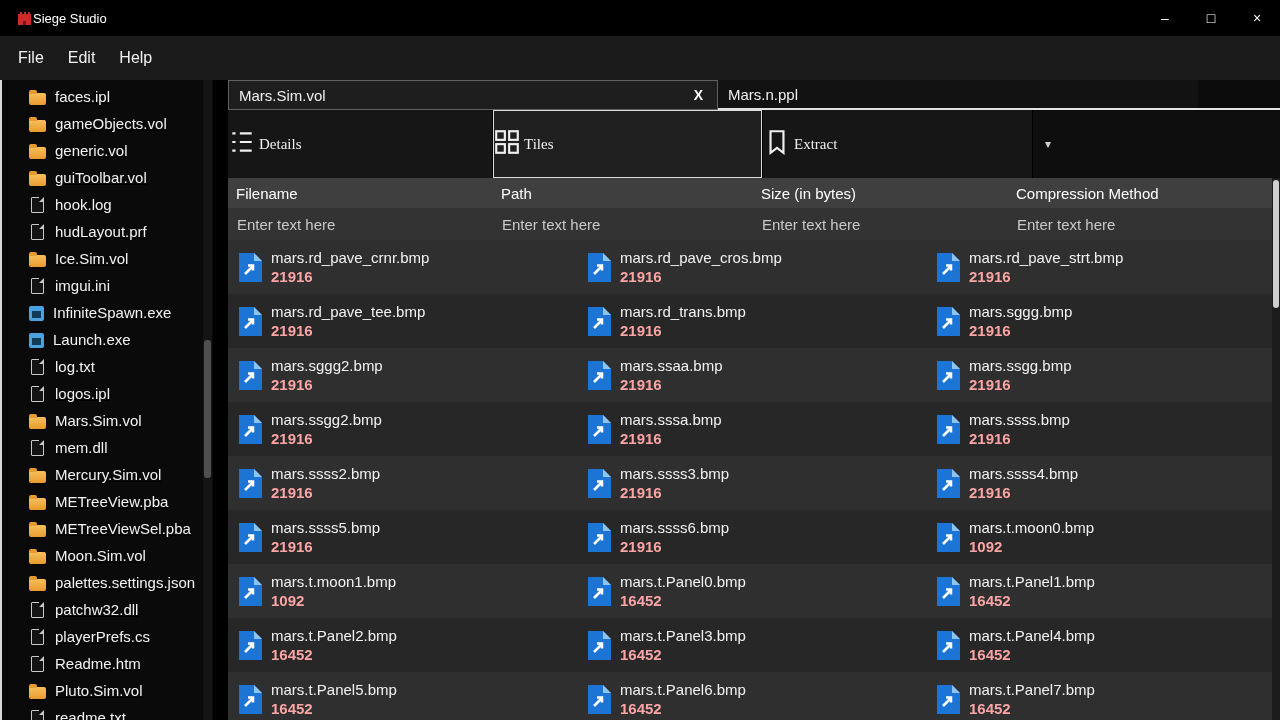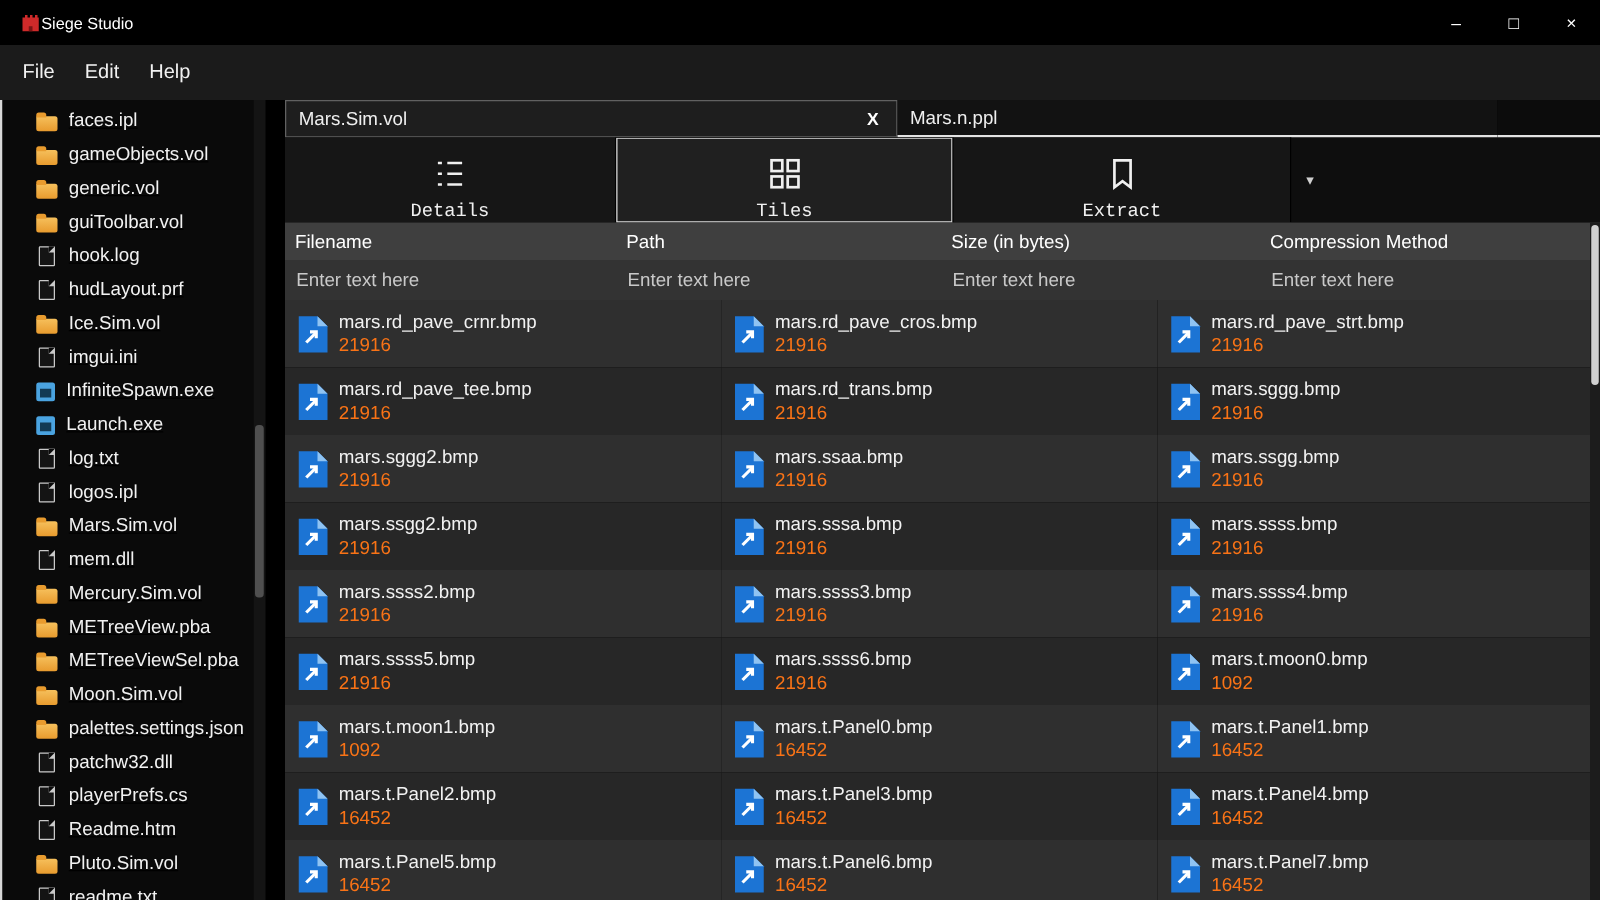--- a/index.html
+++ b/index.html
@@ -51,22 +51,22 @@
   .tabbar { height:30px; display:flex; flex:none; }
   .tab { display:flex; align-items:center; padding:0 10px; font-size:15px; color:#efefef; }
   .tab.active { width:490px; background:#1e1e1e; border:1px solid #616161; justify-content:space-between; }
   .tab.inactive { width:480px; background:#121212; border-bottom:2px solid #e3e3e3; }
   .tab-close { color:#ffffff; font-size:14px; font-weight:bold; padding:0 4px; }
   .tab-filler { flex:1; background:#0c0c0c; border-bottom:2px solid #e3e3e3; }
 
   
   .toolbar { height:68px; background:#0e0e0e; display:flex; align-items:stretch; flex:none; }
   .tool-btn { background:#161616; border:none; border-right:1px solid #000; color:#f0f0f0;
-    display:flex; flex-direction:column; align-items:center; justify-content:flex-end; gap:3px;
-    font-size:15px; font-family:Liberation Mono, monospace; cursor:default; }
+    display:flex; flex-direction:row; align-items:center; justify-content:flex-start; gap:3px;
+    font-size:15px; font-family:Liberation Serif, serif; cursor:default; }
   .tool-btn.b1 { width:265px; }
   .tool-btn.b2 { width:270px; }
   .tool-btn.b3 { width:270px; }
   .tool-btn.selected { background:#202020; box-shadow:inset 0 0 0 1px #dcdcdc; }
   .caret-btn { width:30px; background:transparent; border:none; color:#cfcfcf; font-size:12px;
     display:flex; align-items:center; justify-content:center; }
 
   
   .grid-header { height:30px; background:#3f3f3f; display:grid;
     grid-template-columns:265px 260px 255px 1fr; align-items:center; flex:none; }
@@ -79,21 +79,21 @@
 
   
   .tiles { flex:1; display:grid; grid-template-columns:349px 349px 1fr; grid-auto-rows:54px;
     align-content:start; overflow:hidden; }
   .tile { display:flex; align-items:center; padding-left:10px; gap:8px; }
   .tile:nth-of-type(6n+1), .tile:nth-of-type(6n+2), .tile:nth-of-type(6n+3) { background:#2f2f2f; }
   .tile:nth-of-type(6n+4), .tile:nth-of-type(6n+5), .tile:nth-of-type(6n+6) { background:#272727; }
   .tile-icon { flex:none; width:25px; height:31px; }
   .tile-text { display:flex; flex-direction:column; }
   .tile-name { color:#f2f2f2; font-size:15px; line-height:19px; }
-  .tile-size { color:#f97316; font-size:15px; line-height:19px; }
+  .tile-size { color:#fca5a5; font-size:15px; line-height:19px;font-weight:bold; }
 
   
   .main-scrollbar { position:absolute; right:0; top:98px; bottom:0; width:8px; background:#1c1c1c; }
   .main-scroll-thumb { position:absolute; left:1px; top:2px; width:6px; height:128px;
     background:#cfcfcf; border-radius:3px; }
 </style>
 </head>
 <body>
 
 <div class="window">

